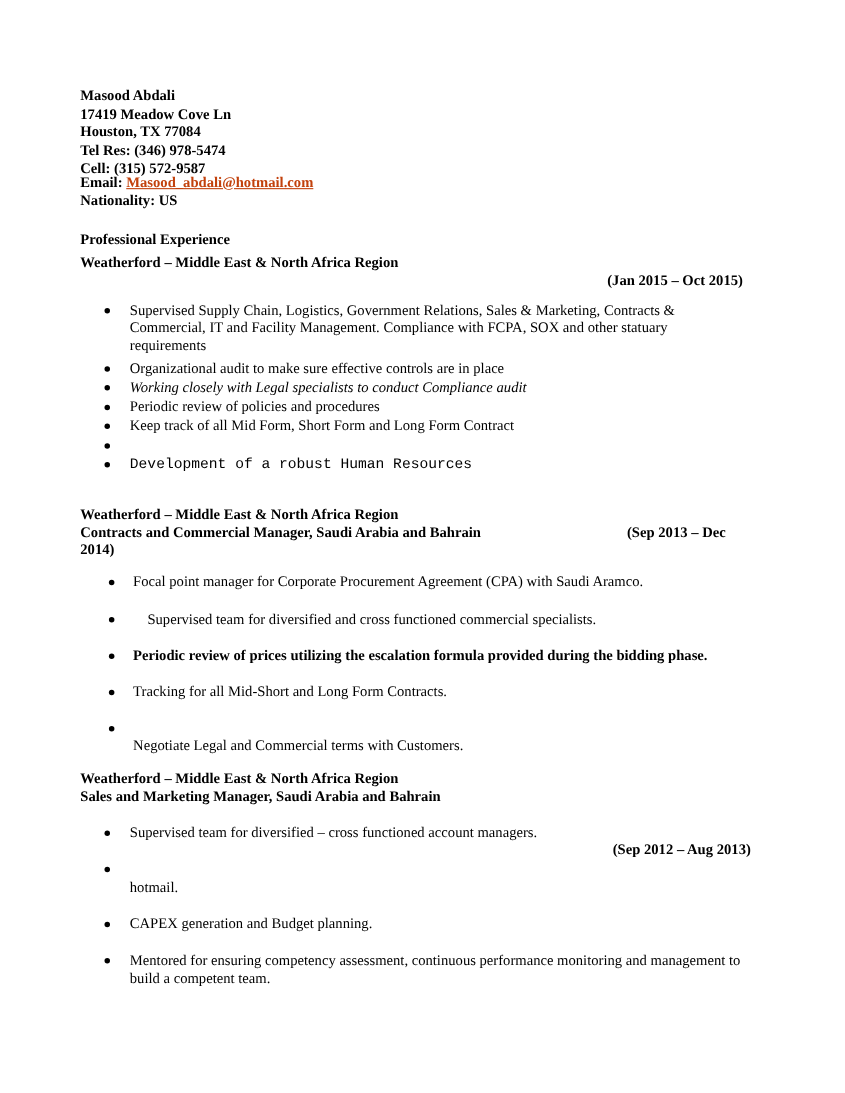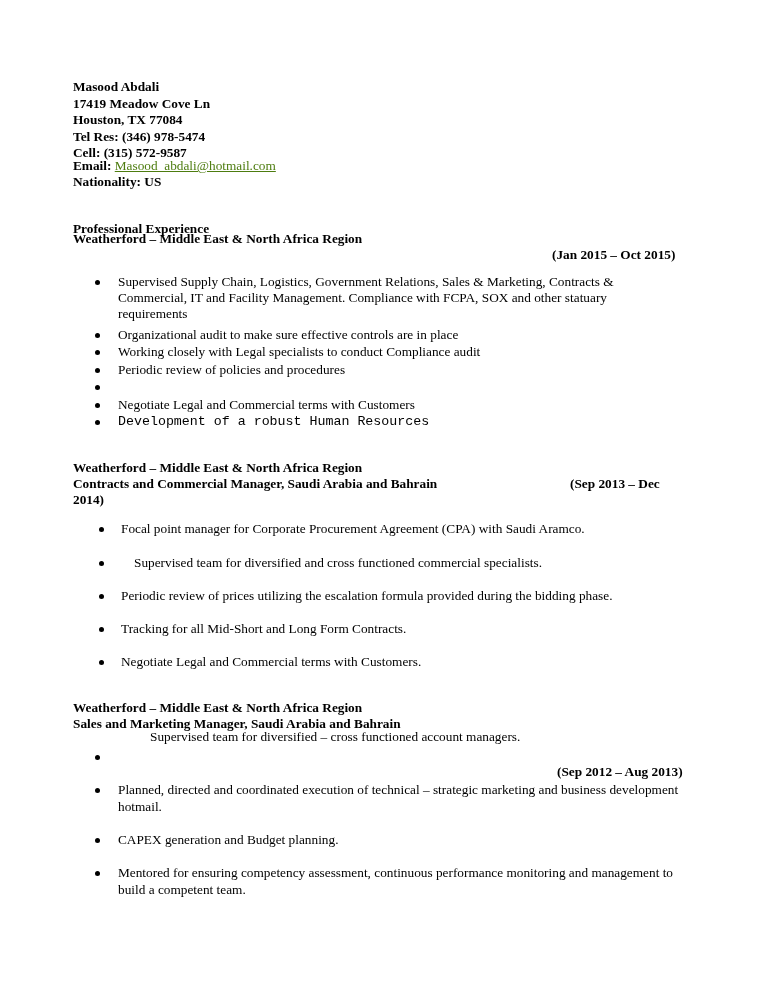--- a/index.html
+++ b/index.html
@@ -18,23 +18,23 @@
       line-height: 16px;
     }
     .page {
       position: absolute;
       left: 0; top: 0;
       width: 768px; height: 994px; padding-left: 44px;
     }
     .abs { position: absolute; white-space: nowrap; }
     .bold { font-weight: bold; }
     a.email {
-      color: #4d7c0f;
+      color: #c2410c;
       text-decoration: underline;
-      font-weight: normal;
+      font-weight: bold;
     }
     .bullet-dot {
       position: absolute;
       width: 5px; height: 5px;
       border-radius: 50%;
       background: #000;
     }
   </style>
 </head>
 <body>
@@ -44,76 +44,75 @@
   <div class="abs bold" style="left:73px; top:79px;">Masood Abdali</div>
   <div class="abs bold" style="left:73px; top:96px;">17419 Meadow Cove Ln</div>
   <div class="abs bold" style="left:73px; top:112px;">Houston, TX 77084</div>
   <div class="abs bold" style="left:73px; top:129px;">Tel Res: (346) 978-5474</div>
   <div class="abs bold" style="left:73px; top:145px;">Cell: (315) 572-9587</div>
   <div class="abs bold" style="left:73px; top:158px;">
     <span>Email: </span><a class="email">Masood_abdali@hotmail.com</a>
   </div>
   <div class="abs bold" style="left:73px; top:174px;">Nationality: US</div>
 
-  <div class="abs bold" style="left:73px; top:221px;">Professional Experience</div>
+  <div class="abs bold" style="left:73px; top:210px;">Professional Experience</div>
 
   <div class="abs bold" style="left:73px; top:231px;">Weatherford – Middle East &amp; North Africa Region</div>
   <div class="abs bold" style="left:552px; top:247px;">(Jan 2015 – Oct 2015)</div>
 
   <span class="bullet-dot" style="left:95px; top:280px;"></span>
   <div class="abs" style="left:118px; top:290px;">Commercial, IT and Facility Management. Compliance with FCPA, SOX and other statuary</div>
   <div class="abs" style="left:118px; top:274px;">Supervised Supply Chain, Logistics, Government Relations, Sales &amp; Marketing, Contracts &amp;</div>
   <div class="abs" style="left:118px; top:306px;">requirements</div>
 
   <span class="bullet-dot" style="left:95px; top:333px;"></span>
   <div class="abs" style="left:118px; top:327px;">Organizational audit to make sure effective controls are in place</div>
 
   <span class="bullet-dot" style="left:95px; top:350px;"></span>
-  <div class="abs" style="left:118px; top:344px;">Working closely with Legal specialists to conduct Compliance audit</div>
+  <div class="abs" style="left:118px; top:344px;font-style:italic;">Working closely with Legal specialists to conduct Compliance audit</div>
 
   <span class="bullet-dot" style="left:95px; top:368px;"></span>
   <div class="abs" style="left:118px; top:362px;">Periodic review of policies and procedures</div>
 
   <span class="bullet-dot" style="left:95px; top:385px;"></span>
+  <div class="abs" style="left:118px; top:379px;">Keep track of all Mid Form, Short Form and Long Form Contract</div>
 
   <span class="bullet-dot" style="left:95px; top:403px;"></span>
-  <div class="abs" style="left:118px; top:397px;">Negotiate Legal and Commercial terms with Customers</div>
 
   <span class="bullet-dot" style="left:95px; top:420px;"></span>
   <div class="abs" style="left:118px; top:414px;font-family:Liberation Mono, monospace;">Development of a robust Human Resources</div>
 
   <div class="abs bold" style="left:73px; top:460px;">Weatherford – Middle East &amp; North Africa Region</div>
   <div class="abs bold" style="left:73px; top:476px;">Contracts and Commercial Manager, Saudi Arabia and Bahrain</div>
   <div class="abs bold" style="left:570px; top:476px;">(Sep 2013 – Dec</div>
   <div class="abs bold" style="left:73px; top:492px;">2014)</div>
 
   <span class="bullet-dot" style="left:99px; top:527px;"></span>
   <div class="abs" style="left:121px; top:521px;">Focal point manager for Corporate Procurement Agreement (CPA) with Saudi Aramco.</div>
 
   <span class="bullet-dot" style="left:99px; top:561px;"></span>
   <div class="abs" style="left:134px; top:555px;">Supervised team for diversified and cross functioned commercial specialists.</div>
 
   <span class="bullet-dot" style="left:99px; top:594px;"></span>
-  <div class="abs" style="left:121px; top:588px;">Periodic review of prices utilizing the escalation formula provided during the bidding phase.</div>
+  <div class="abs" style="left:121px; top:588px;font-weight:bold;">Periodic review of prices utilizing the escalation formula provided during the bidding phase.</div>
 
   <span class="bullet-dot" style="left:99px; top:627px;"></span>
   <div class="abs" style="left:121px; top:621px;">Tracking for all Mid-Short and Long Form Contracts.</div>
 
   <span class="bullet-dot" style="left:99px; top:660px;"></span>
-  <div class="abs" style="left:121px; top:654px;">Negotiate Legal and Commercial terms with Customers.</div>
+  <div class="abs" style="left:121px; top:670px;">Negotiate Legal and Commercial terms with Customers.</div>
 
   <div class="abs bold" style="left:73px; top:700px;">Weatherford – Middle East &amp; North Africa Region</div>
   <div class="abs bold" style="left:73px; top:716px;">Sales and Marketing Manager, Saudi Arabia and Bahrain</div>
   <div class="abs bold" style="left:557px; top:716px;margin-top:48px;">(Sep 2012 – Aug 2013)</div>
 
   <span class="bullet-dot" style="left:95px; top:755px;"></span>
-  <div class="abs" style="left:118px; top:729px;margin-left:32px;">Supervised team for diversified – cross functioned account managers.</div>
+  <div class="abs" style="left:118px; top:749px;">Supervised team for diversified – cross functioned account managers.</div>
 
   <span class="bullet-dot" style="left:95px; top:788px;"></span>
-  <div class="abs" style="left:118px; top:782px;">Planned, directed and coordinated execution of technical – strategic marketing and business development</div>
   <div class="abs" style="left:118px; top:799px;">hotmail.</div>
 
   <span class="bullet-dot" style="left:95px; top:838px;"></span>
   <div class="abs" style="left:118px; top:832px;">CAPEX generation and Budget planning.</div>
 
   <span class="bullet-dot" style="left:95px; top:871px;"></span>
   <div class="abs" style="left:118px; top:865px;">Mentored for ensuring competency assessment, continuous performance monitoring and management to</div>
   <div class="abs" style="left:118px; top:882px;text-align:right;">build a competent team.</div>
 
 </div>

